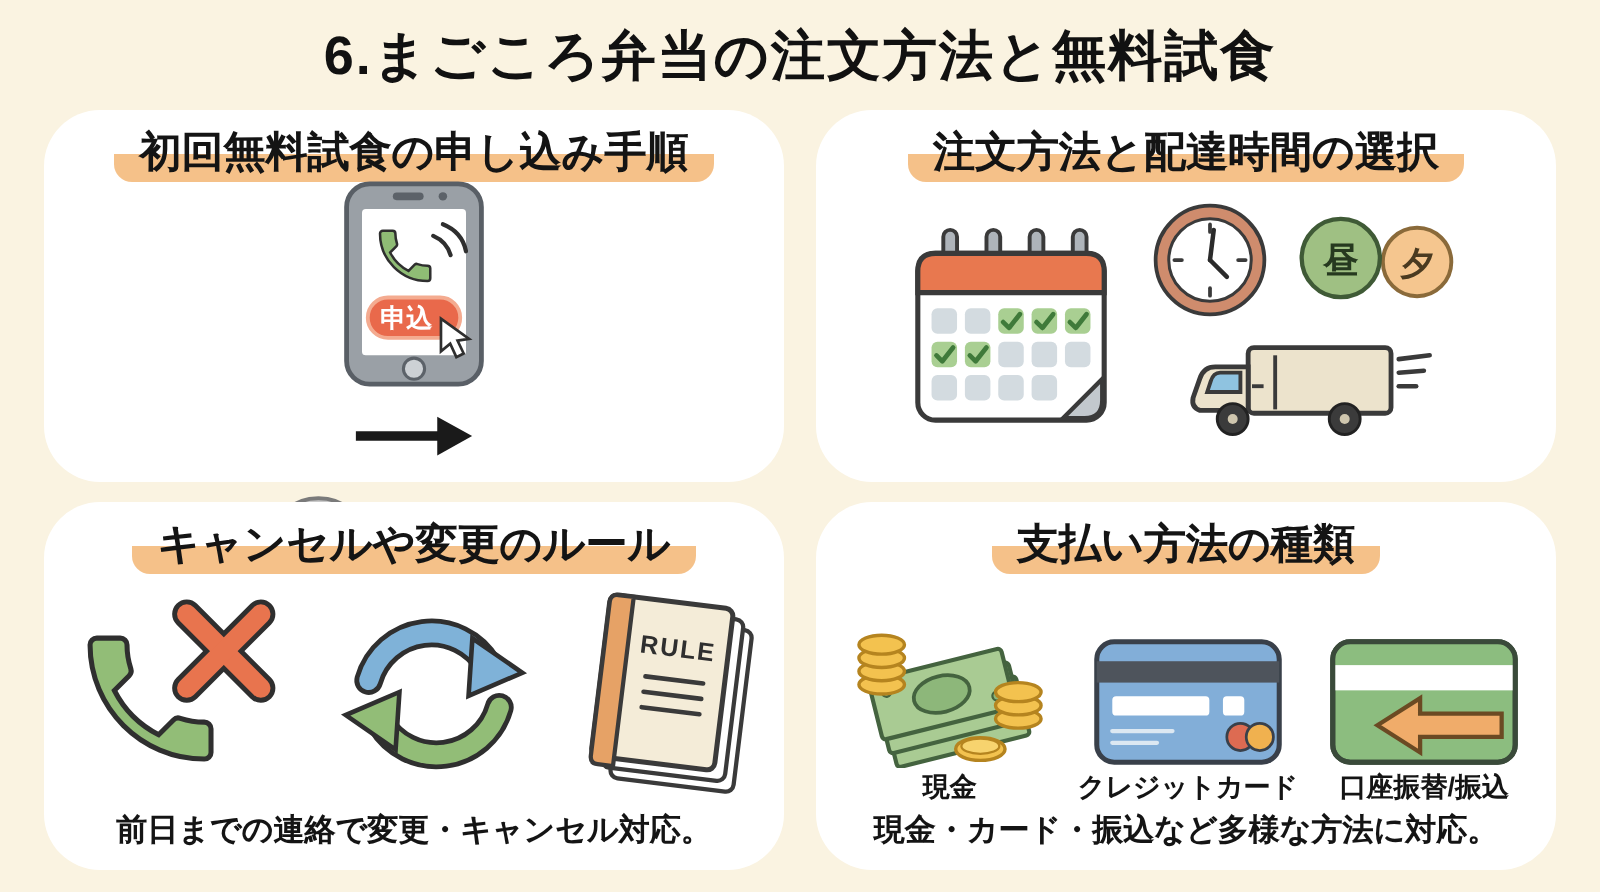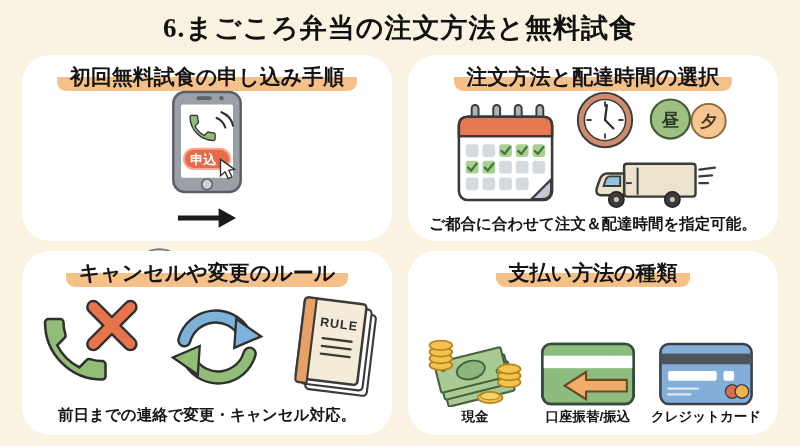--- a/index.html
+++ b/index.html
@@ -9,21 +9,20 @@
     font-family: "Liberation Sans", "DejaVu Sans", sans-serif;
     color: #141414;
   }
   .main-title {
     text-align: center;
     font-size: 27px;
     font-weight: 800;
     padding: 10px 0 9px;
     letter-spacing: 1px;
     color: #111;
-    font-family: Liberation Serif, serif;
   }
   .board {
     display: grid;
     grid-template-columns: 1fr 1fr;
     grid-template-rows: 186px 184px;
     gap: 10px 16px;
     margin: 0 22px;
   }
   .panel {
     background: #ffffff;
@@ -222,21 +221,20 @@
           <circle cx="84" cy="43" r="8" fill="#3b3b3b" stroke="#222" stroke-width="1.5"></circle>
           <circle cx="84" cy="43" r="2.6" fill="#cfc6ae"></circle>
           <g stroke="#3a3a3a" stroke-width="2.4" stroke-linecap="round">
             <line x1="112" y1="12" x2="128" y2="10"></line>
             <line x1="112" y1="19" x2="125" y2="18"></line>
             <line x1="112" y1="26" x2="121" y2="26"></line>
           </g>
         </svg>
       </div>
     </div>
-    <div class="caption">ご都合に合わせて注文＆配達時間を指定可能。</div>
   </div>
 
   <div class="panel">
     <div class="panel-title">
       <span class="hl">キャンセルや変更のルール</span>
     </div>
     <div class="illus gap24">
 
       <svg width="112" height="98" viewBox="0 0 115 100">
         <path transform="translate(2,12) scale(3.45)" fill="#92bd77" stroke="#2f2f2f" stroke-width="0.75" d="M6.62 10.79c1.44 2.83 3.76 5.14 6.59 6.59l2.2-2.21c.27-.27.67-.36 1.02-.24 1.12.37 2.33.57 3.57.57.55 0 1 .45 1 1V20c0 .55-.45 1-1 1-9.39 0-17-7.61-17-17 0-.55.45-1 1-1h3.5c.55 0 1 .45 1 1 0 1.25.2 2.45.57 3.57.11.35.03.74-.25 1.02l-2.2 2.2z"></path>
@@ -305,39 +303,40 @@
               <ellipse cx="88" cy="38" rx="12" ry="5"></ellipse>
               <ellipse cx="68" cy="68" rx="13" ry="6"></ellipse>
             </g>
             <ellipse cx="68" cy="66.5" rx="10" ry="4" fill="#f7d36e" stroke="#b5841f" stroke-width="1.2"></ellipse>
           </g>
         </svg>
         <div class="pay-label">現金</div>
       </div>
       <div class="pay-item">
         <svg width="98" height="66" viewBox="0 0 100 68">
+          <rect x="3" y="3" width="94" height="62" rx="9" fill="#82aed8" stroke="#39404a" stroke-width="2.6"></rect>
+          <rect x="3" y="13" width="94" height="11" fill="#4e545c"></rect>
+          <rect x="11" y="31" width="50" height="10" rx="2" fill="#ffffff"></rect>
+          <rect x="68" y="31" width="11" height="10" rx="2" fill="#ffffff"></rect>
+          <g stroke="#dce8f2" stroke-width="2.2" stroke-linecap="round">
+            <line x1="11" y1="49" x2="42" y2="49"></line>
+            <line x1="11" y1="55" x2="34" y2="55"></line>
+          </g>
+          <circle cx="77" cy="52" r="7" fill="#dd6b52" stroke="#39404a" stroke-width="1.4"></circle>
+          <circle cx="87" cy="52" r="7" fill="#f0b14f" stroke="#39404a" stroke-width="1.4"></circle>
+        </svg>
+        <div class="pay-label">クレジットカード</div>
+      </div>
+      <div class="pay-item">
+        <svg width="98" height="66" viewBox="0 0 100 68">
           <rect x="3" y="3" width="94" height="62" rx="9" fill="#8cbd7f" stroke="#3a4a3a" stroke-width="2.6"></rect>
           <rect x="3" y="15" width="94" height="13" fill="#ffffff"></rect>
           <path d="M3 12 q0 -9 9 -9 h76 q9 0 9 9 v3 H3 Z" fill="#8cbd7f" stroke="none"></path>
           <rect x="3" y="3" width="94" height="62" rx="9" fill="none" stroke="#3a4a3a" stroke-width="2.6"></rect>
           <polygon points="26,46 48,32 48,40 90,40 90,52 48,52 48,60" fill="#f0ac6a" stroke="#6b4a23" stroke-width="2.2"></polygon>
         </svg>
         <div class="pay-label">口座振替/振込</div>
       </div>
-      <div class="pay-item">
-        <svg width="98" height="66" viewBox="0 0 100 68">
-          <rect x="3" y="3" width="94" height="62" rx="9" fill="#82aed8" stroke="#39404a" stroke-width="2.6"></rect>
-          <rect x="3" y="13" width="94" height="11" fill="#4e545c"></rect>
-          <rect x="11" y="31" width="50" height="10" rx="2" fill="#ffffff"></rect>
-          <rect x="68" y="31" width="11" height="10" rx="2" fill="#ffffff"></rect>
-          <g stroke="#dce8f2" stroke-width="2.2" stroke-linecap="round">
-            <line x1="11" y1="49" x2="42" y2="49"></line>
-            <line x1="11" y1="55" x2="34" y2="55"></line>
-          </g>
-          <circle cx="77" cy="52" r="7" fill="#dd6b52" stroke="#39404a" stroke-width="1.4"></circle>
-          <circle cx="87" cy="52" r="7" fill="#f0b14f" stroke="#39404a" stroke-width="1.4"></circle>
-        </svg>
-        <div class="pay-label">クレジットカード</div>
-      </div>
-    </div>
+    </div>
+    <div class="caption">現金・カード・振込など多様な方法に対応。</div>
   </div>
 
 </div>
 
 </body></html>

